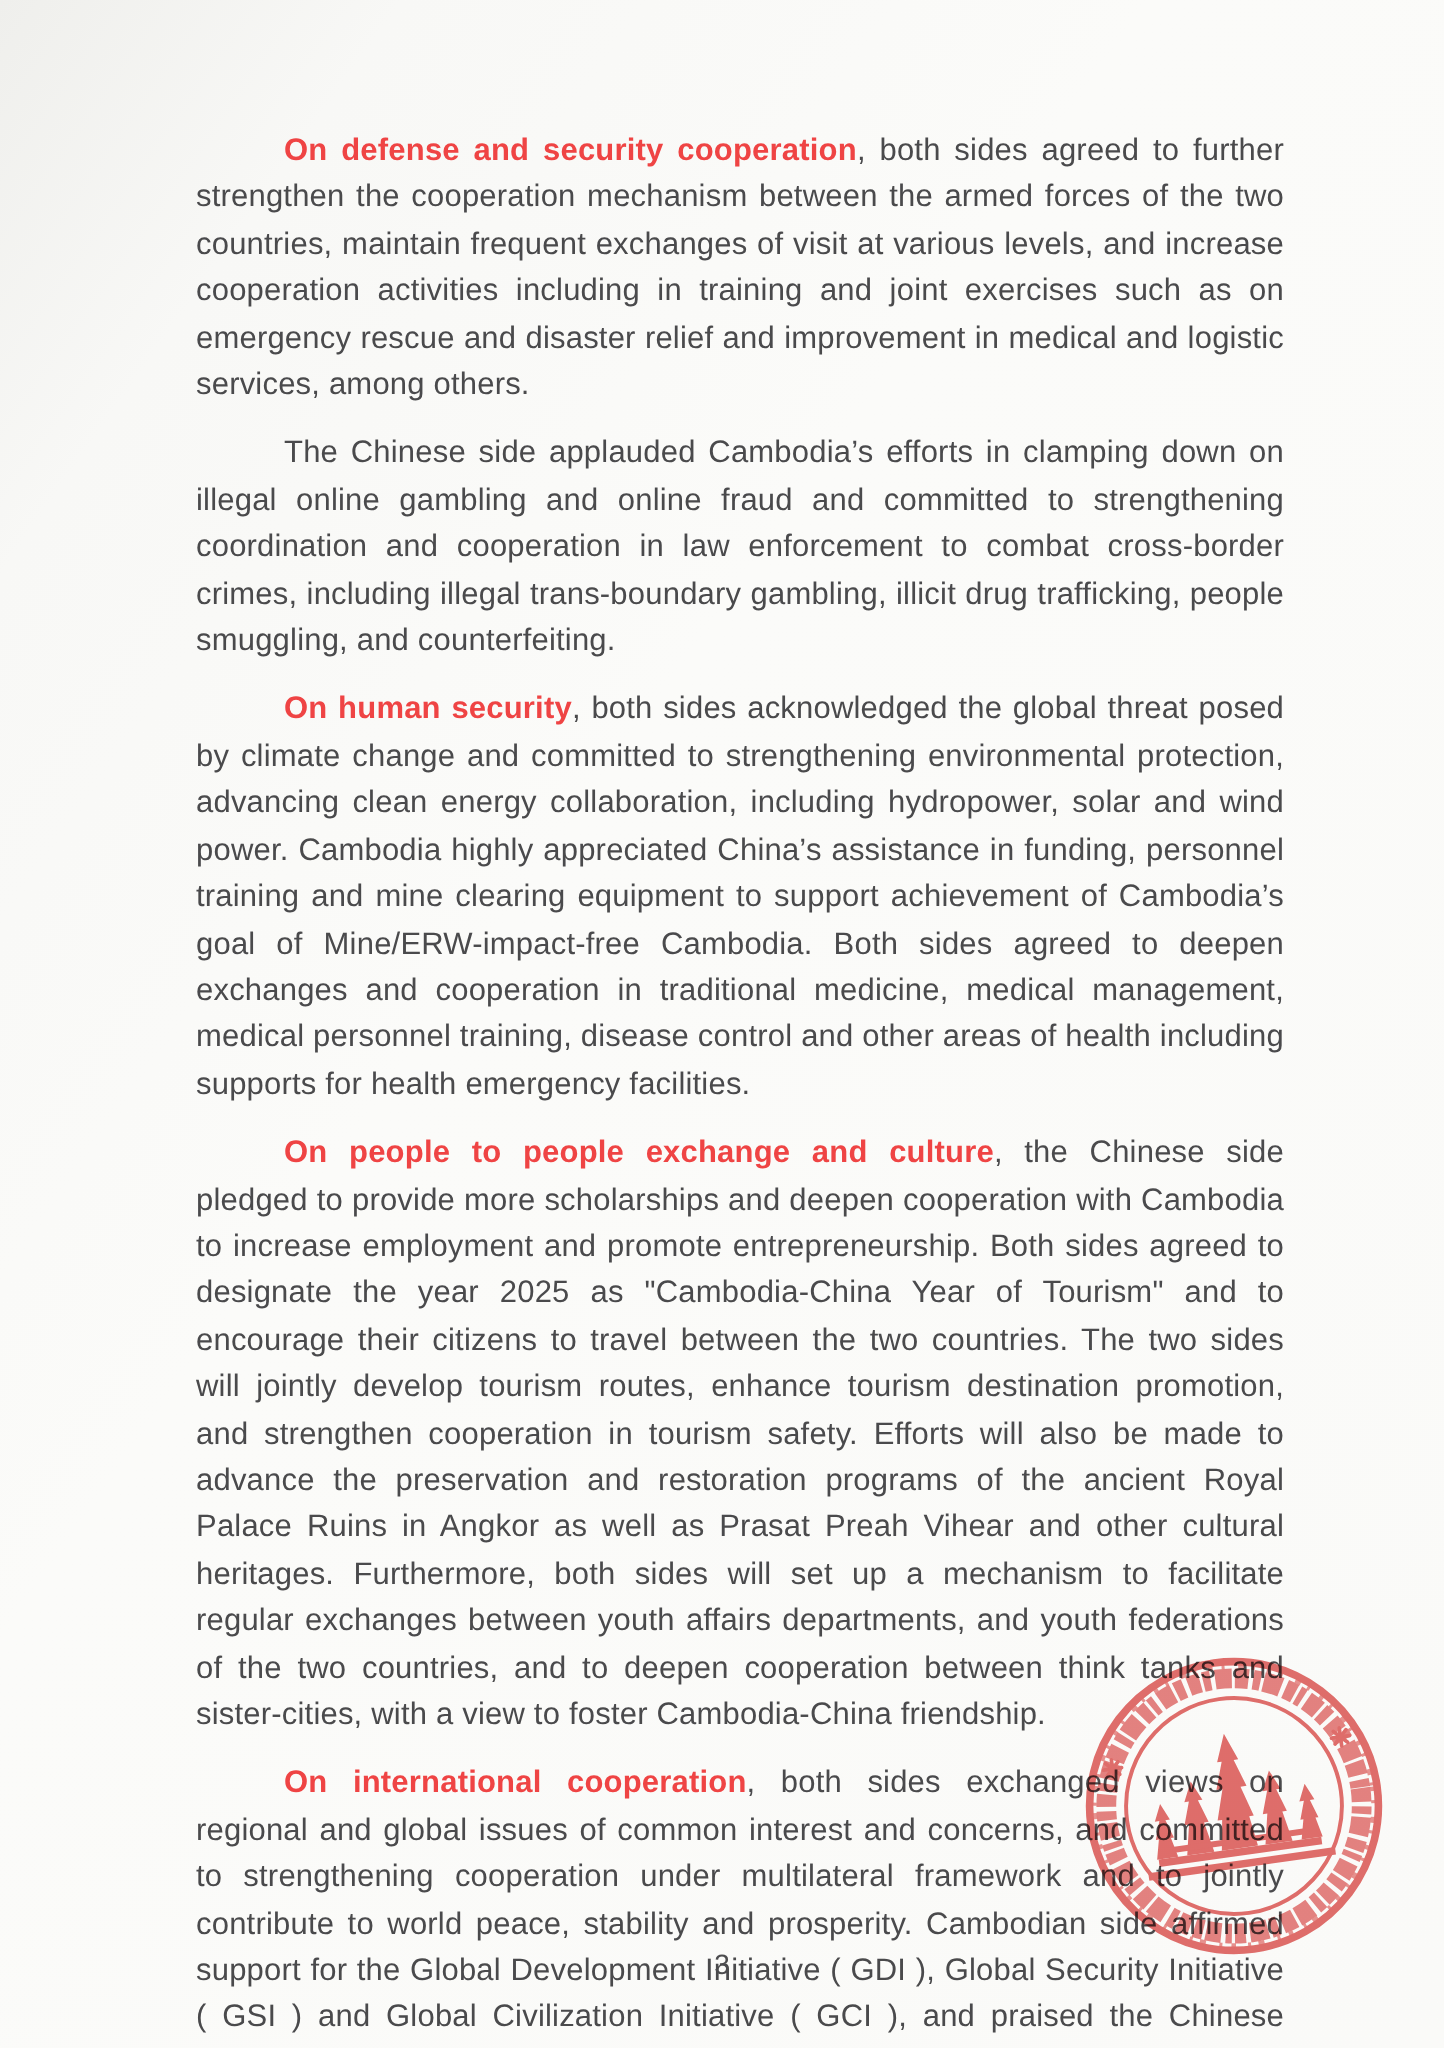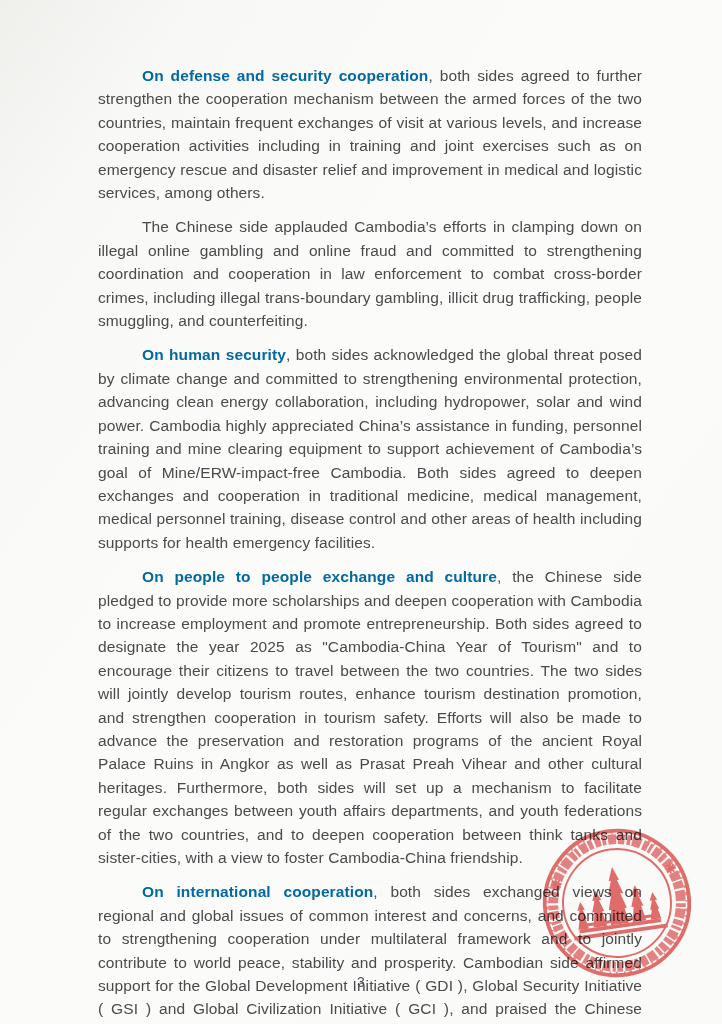--- a/index.html
+++ b/index.html
@@ -28,21 +28,21 @@
     margin: 0 0 11px 0;
     text-align: justify;
     text-indent: 44px;
     font-size: 15.5px;
     line-height: 23.4px;
     letter-spacing: 0.1px;
     color: #4a4a4c;
   }
   .para .lead {
     font-weight: bold;
-    color: #0369a1;
+    color: #ef4444;
     margin-top: 40px;
   }
   .page-number {
     position: absolute;
     left: 0;
     right: 0;
     top: 974px;
     text-align: center;
     font-size: 14px;
     color: #4c4c4e;

